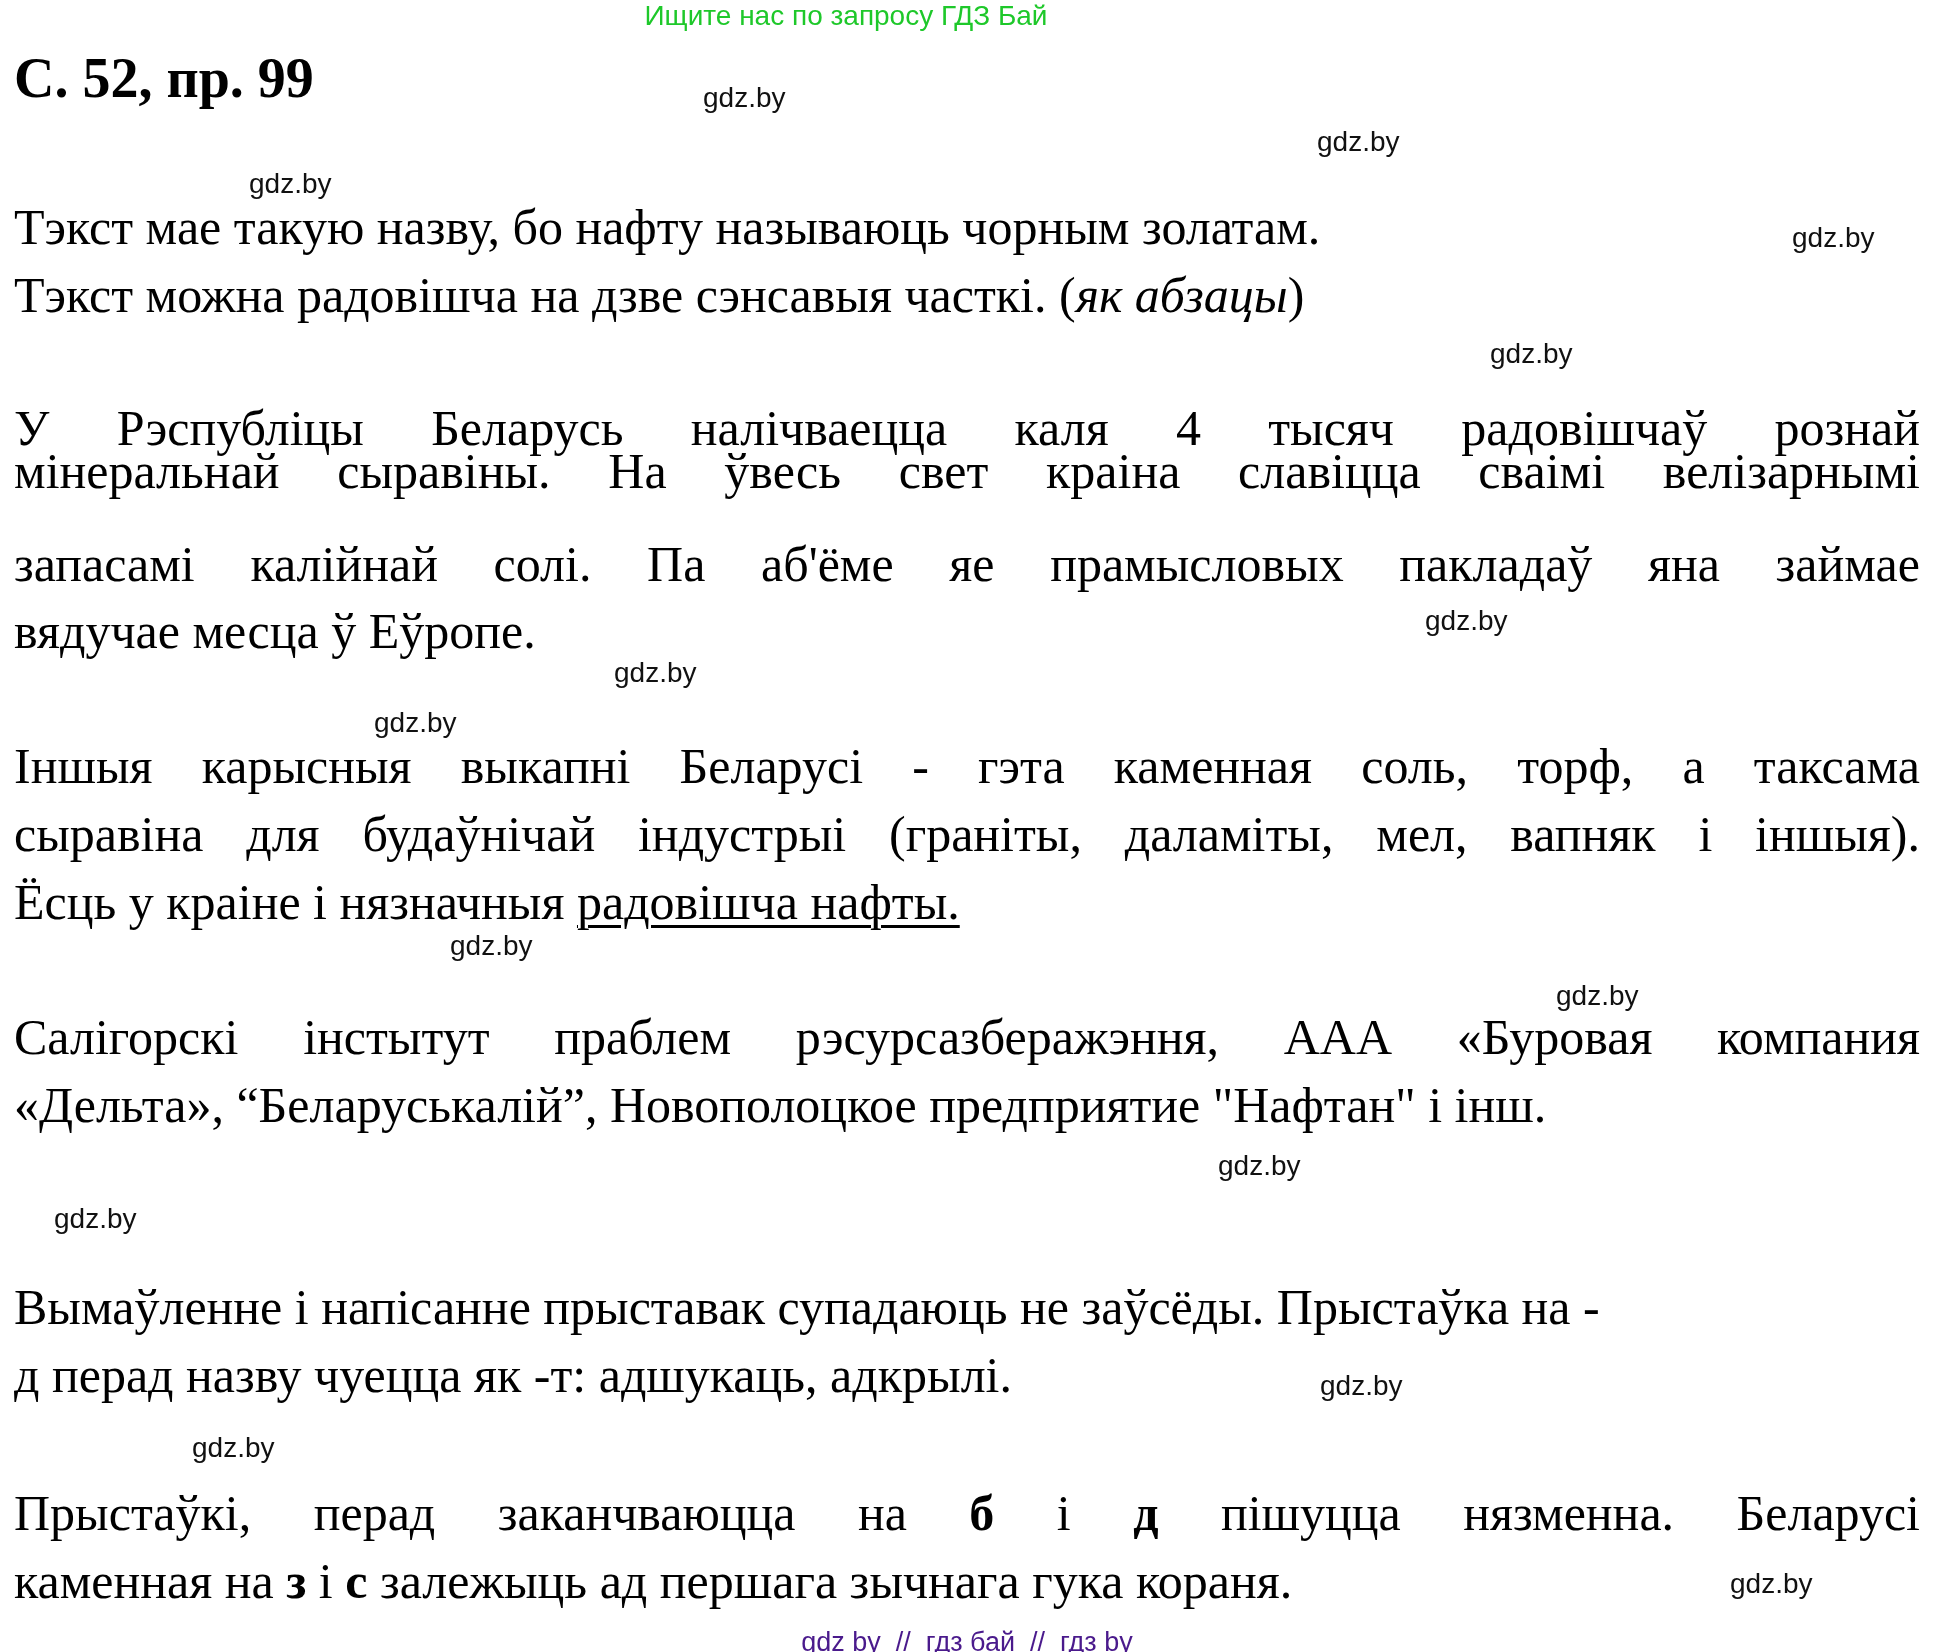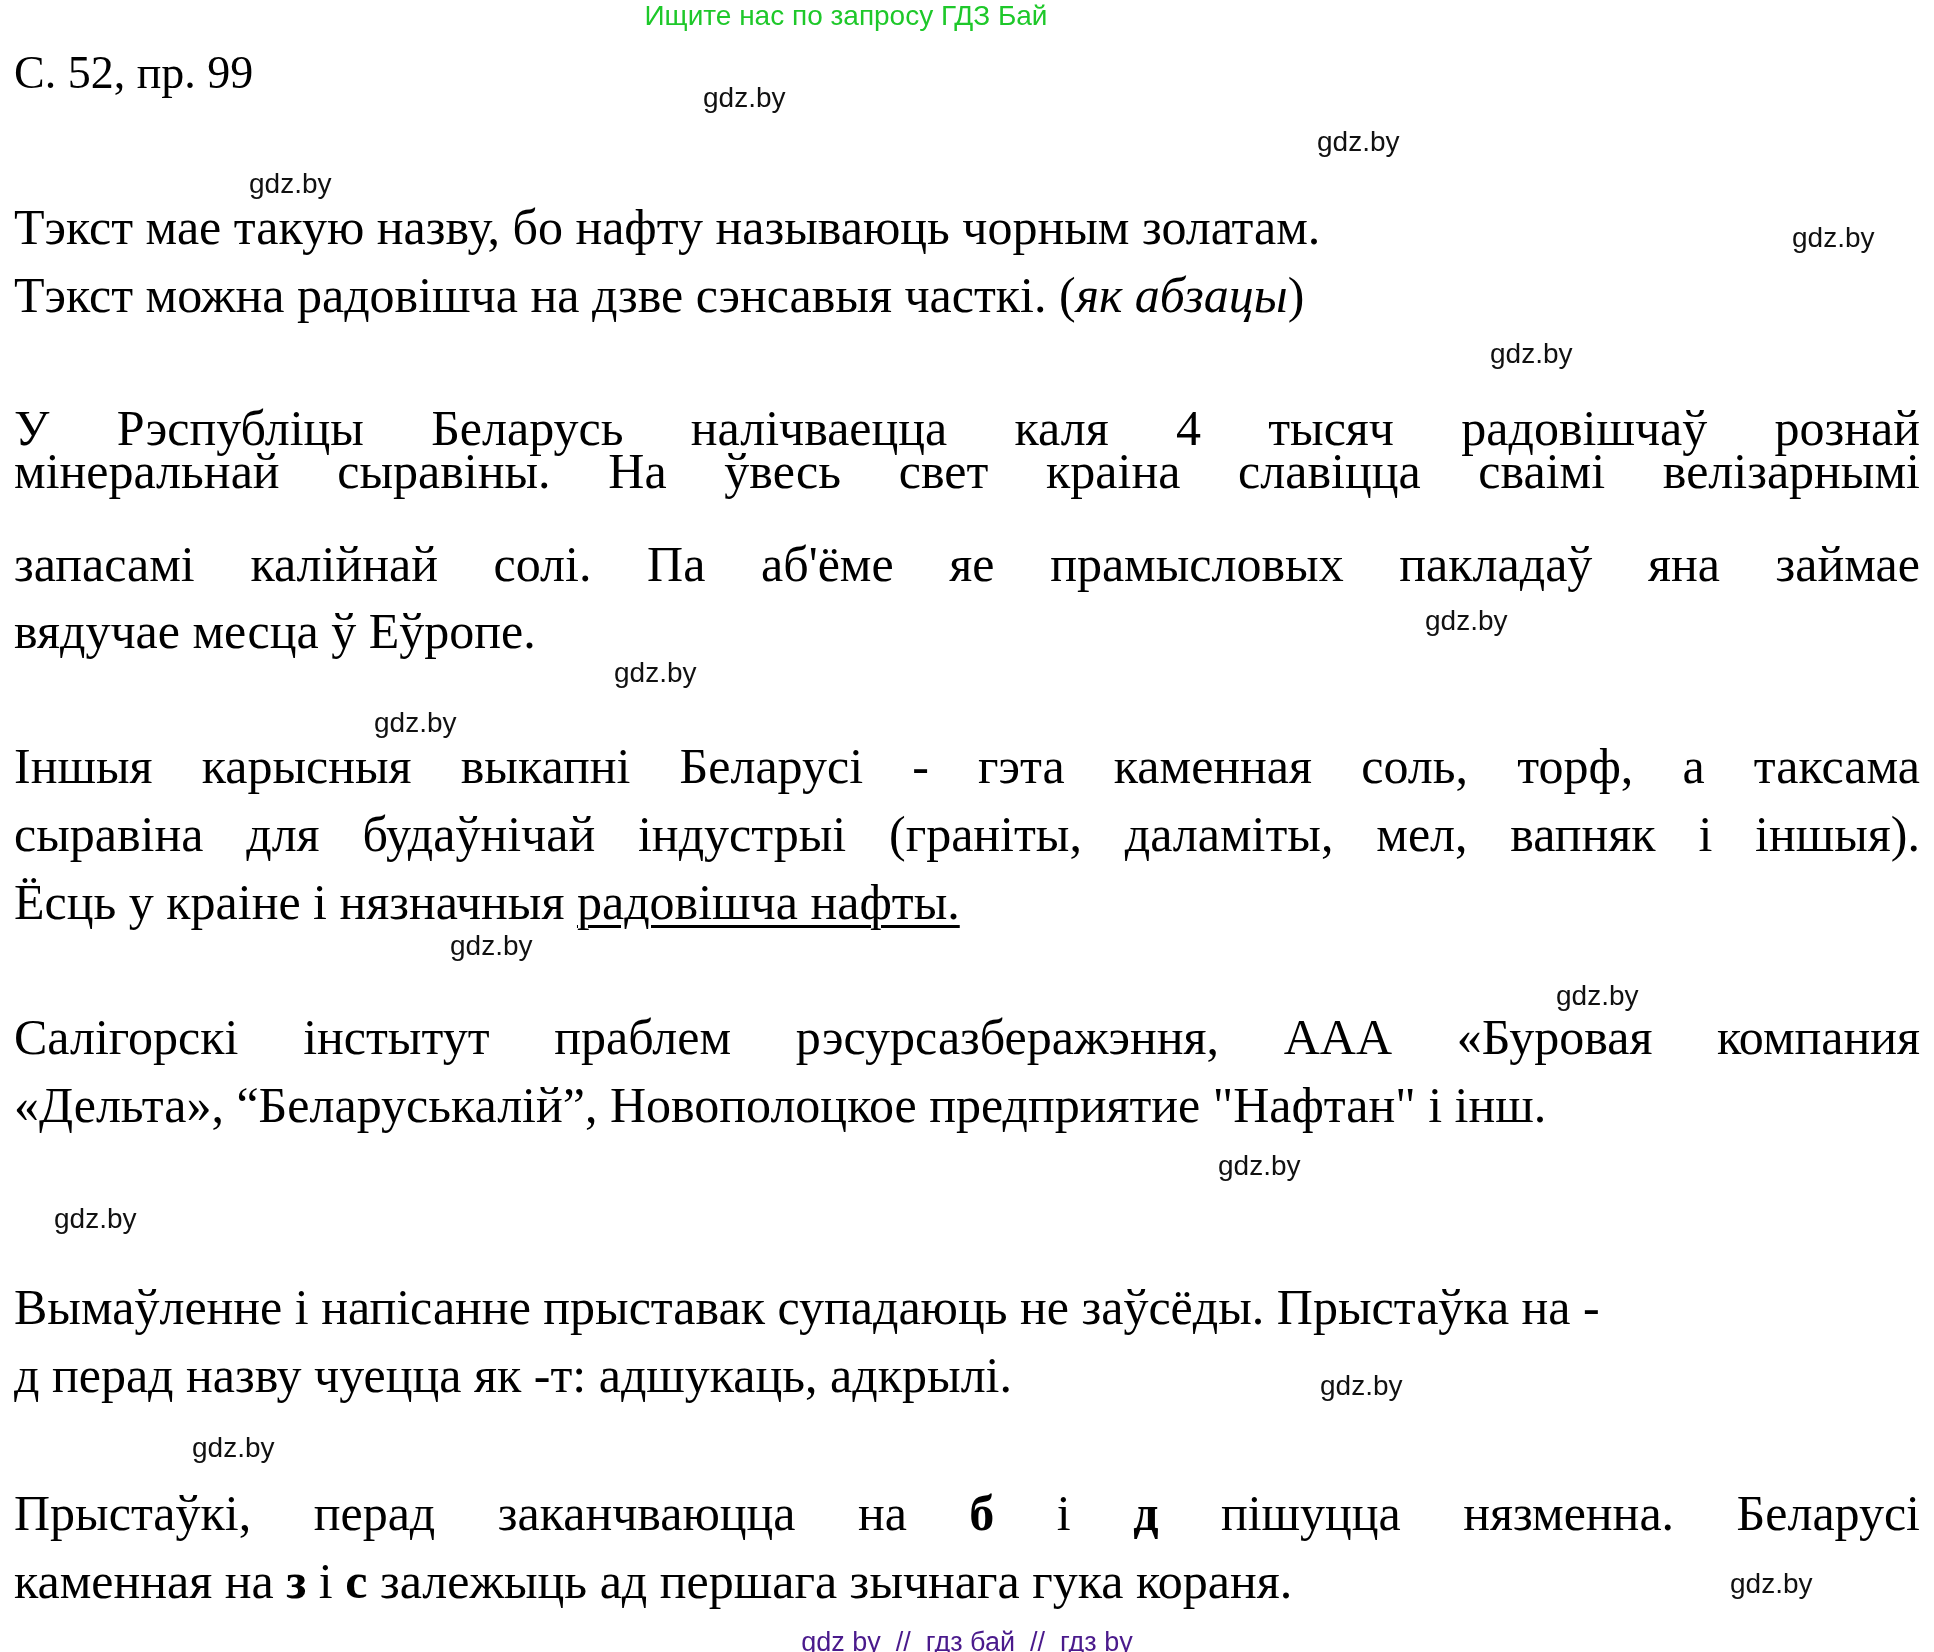--- a/index.html
+++ b/index.html
@@ -1,20 +1,20 @@
 <!DOCTYPE html>
 <html><head>
 <meta charset="utf-8">
 <style>
   html, body { margin:0; padding:0; background:#ffffff; }
   body { width:1934px; height:1652px; position:relative; overflow:hidden; }
   .serif { font-family:"Liberation Serif", "DejaVu Serif", serif; color:#000; }
   .sans { font-family:"Liberation Sans", "DejaVu Sans", sans-serif; }
   .top-banner { position:absolute; left:0; width:1692px; top:0; text-align:center; font-size:28px; color:#1ec82a; }
-  .title { position:absolute; left:14px; top:46px; font-size:46px; font-weight:normal; }
+  .title { position:absolute; left:14px; top:46px; font-size:56px; font-weight:bold; }
   .wm { position:absolute; font-size:28px; color:#111; white-space:nowrap; }
   .line { position:absolute; left:14px; font-size:50px; white-space:nowrap; line-height:1;text-align:center; }
   .just { width:1906px; text-align:justify; text-align-last:justify; }
   .footer { position:absolute; left:0; width:1934px; top:1640px; text-align:center; font-size:27px; color:#4a1a8c; transform:translateY(-26px);margin-top:13px; }
   u { text-decoration-thickness:3px; text-underline-offset:6px; }
 </style>
 </head>
 <body>
 
 <div class="top-banner sans">Ищите нас по запросу ГДЗ Бай</div>

